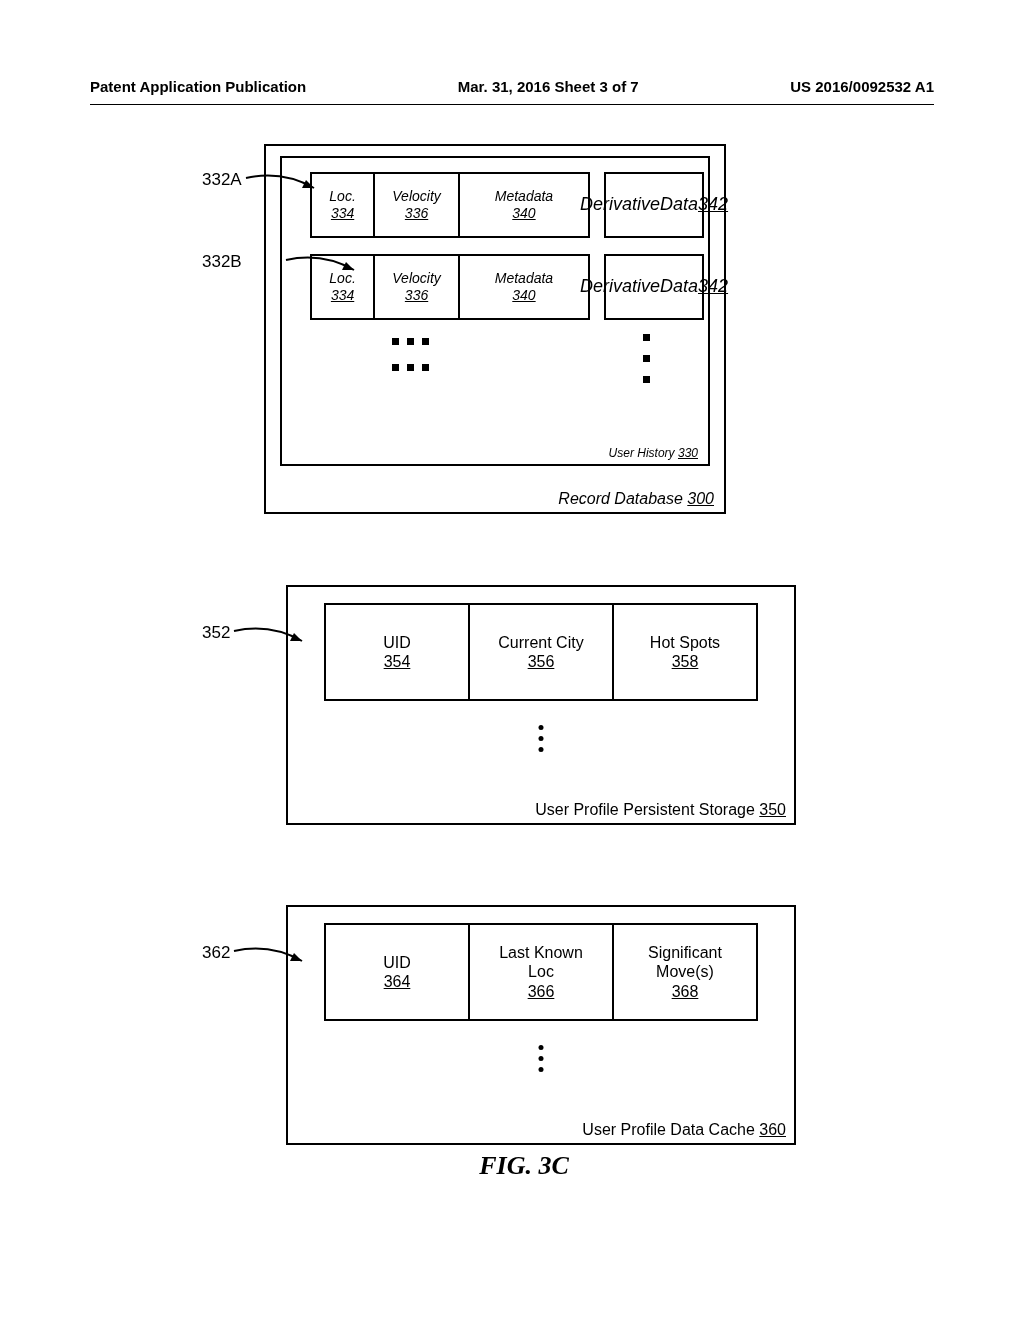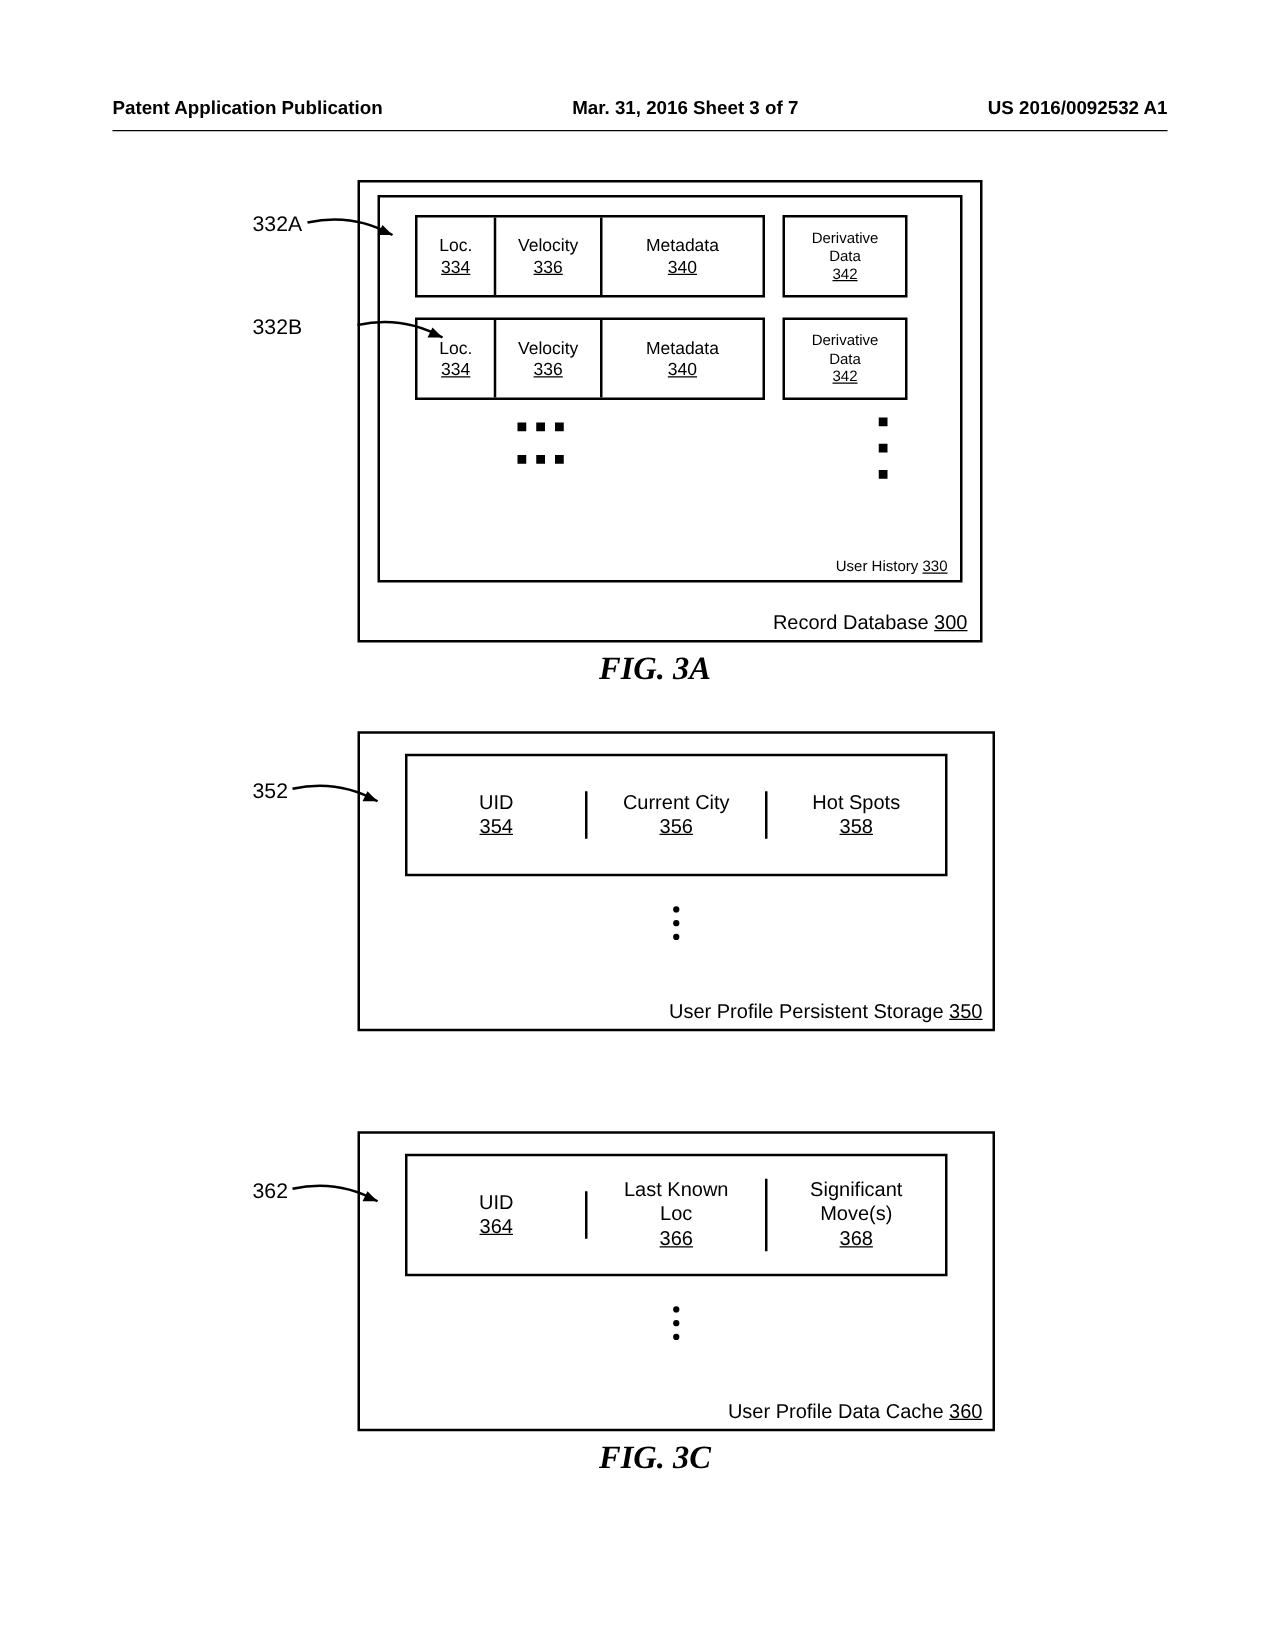--- a/index.html
+++ b/index.html
@@ -34,41 +34,41 @@
     text-align: center;
     font-family: "Times New Roman", Times, serif;
     font-weight: bold;
     font-style: italic;
     font-size: 26px;
     margin: 6px 0 10px 0;
   }
 
   
   .fig3a { position: absolute; top: 144px; left: 204px; width: 640px; }
-  .rec-db { border: 2.5px solid #000; width: 500px; height: 370px; margin-left: 82px; position: relative; }
+  .rec-db { border: 2.5px solid #000; width: 462px; height: 370px; margin-left: 60px; position: relative; font-style: italic; }
   .user-hist { border: 2.5px solid #000; position: absolute; top: 10px; left: 14px; right: 14px; height: 310px; }
   .row3a {
     position: absolute; left: 28px; right: 12px; display: flex; align-items: flex-start;
   }
   .row3a.r1 { top: 14px; }
   .row3a.r2 { top: 96px; }
   .record-box {
     border: 2.5px solid #000; height: 66px; display: flex;
   }
   .cell {
     border-right: 2.5px solid #000;
     display: flex; flex-direction: column; justify-content: center; align-items: center;
     font-size: 14px; line-height: 1.2; padding: 0 4px; text-align: center;
   }
   .cell:last-child { border-right: none; }
   .cell .u { text-decoration: underline; }
   .deriv-box {
     border: 2.5px solid #000; height: 66px; width: 100px; margin-left: 14px;
-    display: flex; flex-direction: column; justify-content: center; align-items: center;
-    font-size: 12px; line-height: 1.2; text-align: center;
+    display: flex; flex-direction: row; justify-content: center; align-items: center;
+    font-size: 18px; line-height: 1.2; text-align: center;
   }
   .deriv-box .u { text-decoration: underline; }
   .dots-sq { display: flex; gap: 8px; }
   .dots-sq .sq { width: 7px; height: 7px; background: #000; }
   .dots-row-a { position: absolute; left: 110px; top: 180px; }
   .dots-row-b { position: absolute; left: 110px; top: 206px; }
   .dots-col-a { position: absolute; right: 58px; top: 176px; display: flex; flex-direction: column; gap: 14px; }
   .dots-col-a .sq { width: 7px; height: 7px; background: #000; }
   .inner-label {
     position: absolute; bottom: 4px; right: 10px; font-size: 12px;
@@ -89,21 +89,20 @@
   .pointer svg { position: absolute; top: 0; left: 0; }
 
   
   .fig3b, .fig3c { position: absolute; left: 204px; width: 640px; }
   .fig3b { top: 585px; }
   .fig3c { top: 905px; }
   .outer-box-b { border: 2.5px solid #000; width: 510px; height: 240px; margin-left: 82px; position: relative; }
   .rec-box-b {
     border: 2.5px solid #000; position: absolute; top: 16px; left: 36px; right: 36px; height: 98px;
     display: flex;
-    align-items: center;
   }
   .cellb {
     flex: 1; border-right: 2.5px solid #000;
     display: flex; flex-direction: column; justify-content: center; align-items: center;
     font-size: 16px; line-height: 1.2; text-align: center; padding: 0 4px;
   }
   .cellb:last-child { border-right: none; }
   .cellb .u { text-decoration: underline; }
   .vdots { position: absolute; left: 50%; top: 138px; transform: translateX(-50%); display: flex; flex-direction: column; gap: 6px; }
   .vdots .d { width: 5px; height: 5px; background: #000; border-radius: 50%; }
@@ -207,21 +206,20 @@
       <div class="inner-label">
         <span>User History</span>
         <span class="u">330</span>
       </div>
     </div>
     <div class="outer-label">
       <span>Record Database</span>
       <span class="u">300</span>
     </div>
   </div>
-  <div class="fig-caption">FIG. 3A</div>
 </div>
 
 <div class="fig3b">
   <div class="callout-b">
     <span>352</span>
     <span class="pointer">
       <svg width="78" height="24" viewBox="0 0 78 24">
         <path d="M4 10 Q40 2 72 20" stroke="#000" stroke-width="2" fill="none"></path>
         <polygon points="72,20 64,12 60,20" fill="#000"></polygon>
       </svg>

